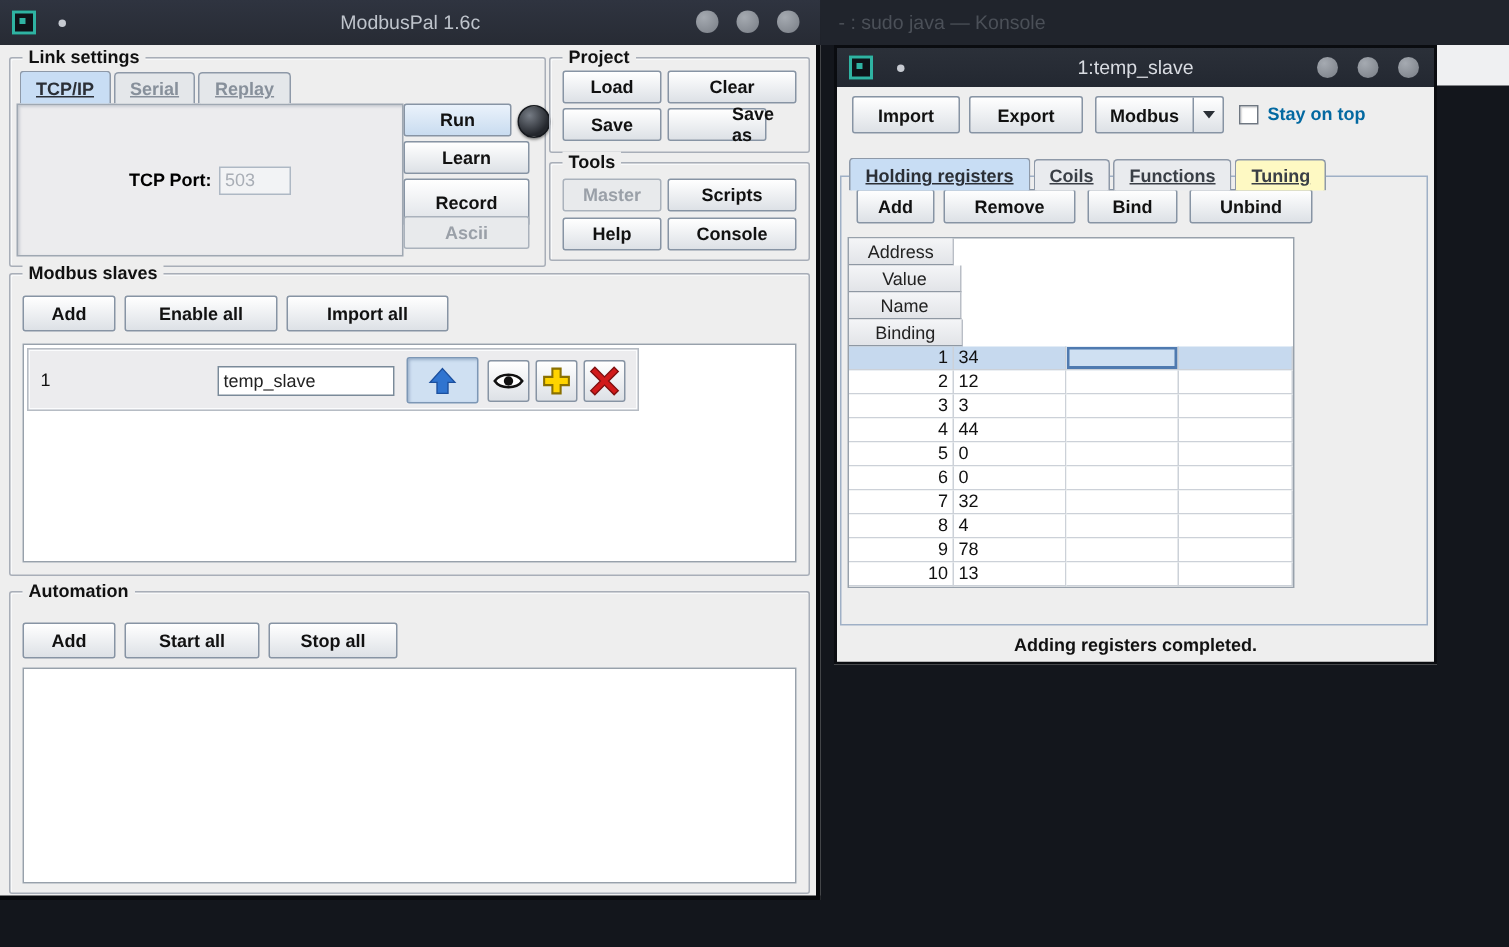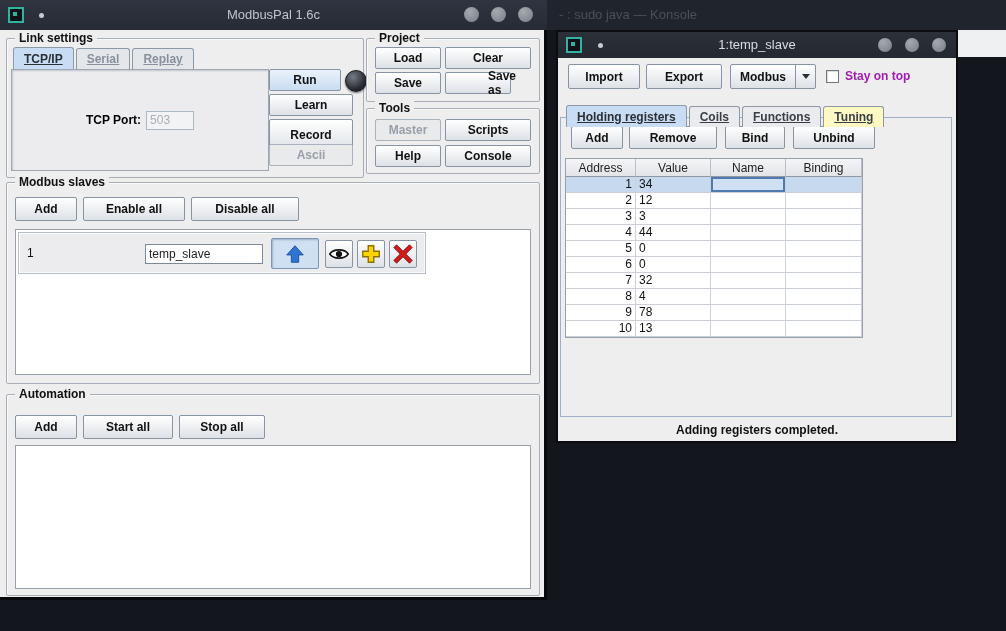--- a/index.html
+++ b/index.html
@@ -73,21 +73,21 @@
   #slave-titlebar{position:absolute;left:0;top:0;right:0;height:26px;background:linear-gradient(#2b3039,#232831);}
   #slave-titlebar .tb-title{height:26px;line-height:26px;color:#d9dce2;}
   #slave-content{position:absolute;left:0;top:26px;right:0;bottom:0;background:#eeeeee;}
   #reg-panel{position:absolute;left:2px;top:59px;width:392px;height:300px;border:1px solid #9fb0c6;
              background:#eeeeee;box-sizing:border-box;}
   #status-bar{position:absolute;left:0;top:360px;width:398px;height:23px;display:flex;align-items:center;
               justify-content:center;font-weight:bold;font-size:12px;color:#111;}
 
   
   #reg-table{position:absolute;left:4px;top:40px;border:1px solid #98a1ab;background:#fff;}
-  .thead{display:flex;}
+  .thead{display:flex;flex-direction:column;}
   .th{height:18px;background:linear-gradient(#f4f5f7,#e2e4e8);border-right:1px solid #b9bec6;
       border-bottom:1px solid #8f98a3;font-size:12px;color:#222;display:flex;align-items:center;
       justify-content:center;box-sizing:border-box;}
   .trow{display:flex;height:16px;}
   .tcell{height:16px;border-right:1px solid #ccd1d8;border-bottom:1px solid #ccd1d8;font-size:12px;
          line-height:15px;padding:0 3px;box-sizing:border-box;background:#fff;white-space:nowrap;overflow:hidden;color:#111;}
   .c-address{width:70px;text-align:right;}
   .c-value{width:75px;}
   .c-name{width:75px;}
   .c-binding{width:76px;}
@@ -155,21 +155,21 @@
       <div class="btn disabled" style="left:8px;top:10px;width:66px;height:22px;">Master</div>
       <div class="btn" style="left:78px;top:10px;width:86px;height:22px;">Scripts</div>
       <div class="btn" style="left:8px;top:36px;width:66px;height:22px;">Help</div>
       <div class="btn" style="left:78px;top:36px;width:86px;height:22px;">Console</div>
     </div>
 
     <div class="group" id="g-slaves">
       <span class="group-title">Modbus slaves</span>
       <div class="btn" style="left:8px;top:14px;width:62px;height:24px;">Add</div>
       <div class="btn" style="left:76px;top:14px;width:102px;height:24px;">Enable all</div>
-      <div class="btn" style="left:184px;top:14px;width:108px;height:24px;">Disable all</div>
+      <div class="btn" style="left:184px;top:14px;width:108px;height:24px;">Import all</div>
       <div class="white-list" style="left:8px;top:46px;width:516px;height:146px;">
         <div class="slave-row">
           <span class="slave-id">1</span>
           <input class="tfield" style="left: 126px; top: 11px; width: 118px; height: 20px;" value="temp_slave">
           <span class="icon-btn toggled" style="left:252px;top:5px;width:48px;height:31px;">
             <svg width="22" height="22" viewBox="0 0 24 24">
               <path d="M12 3 L21 13 H16 V21 H8 V13 H3 Z" fill="#2f74d0" stroke="#1b4f9e" stroke-width="1"></path>
             </svg>
           </span>
           <span class="icon-btn" style="left:306px;top:7px;width:28px;height:28px;">
@@ -218,21 +218,21 @@
     <div id="slave-content">
       <div class="btn" style="left:10px;top:6px;width:72px;height:25px;">Import</div>
       <div class="btn" style="left:88px;top:6px;width:76px;height:25px;">Export</div>
       <div class="combo" style="left:172px;top:6px;width:86px;height:25px;">
         <span class="combo-text">Modbus</span>
         <span class="combo-arrow">
             <span class="tri-down"></span>
           </span>
       </div>
       <span class="checkbox" style="left:268px;top:12px;"></span>
-      <span style="position:absolute;left:287px;top:11px;font-weight:bold;font-size:12px;color:#a21caf;">Stay on top</span>
+      <span style="position:absolute;left:287px;top:11px;font-weight:bold;font-size:12px;color:#0369a1;">Stay on top</span>
 
       <div class="tabs" style="left:8px;top:48px;height:21px;">
         <span class="tab selected">Holding registers</span>
         <span class="tab" style="color:#3a3f46;background:#e9ebee;">Coils</span>
         <span class="tab" style="color:#3a3f46;background:#e9ebee;">Functions</span>
         <span class="tab" style="color:#3a3f46;background:#fef9c3;">Tuning</span>
       </div>
 
       <div id="reg-panel">
         <div class="btn" style="left:10px;top:8px;width:52px;height:23px;">Add</div>

